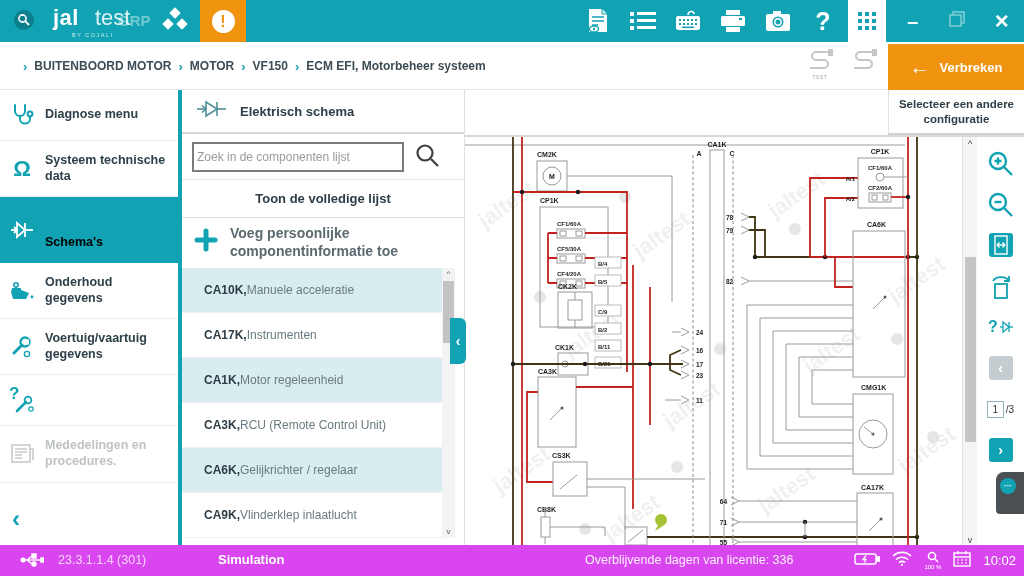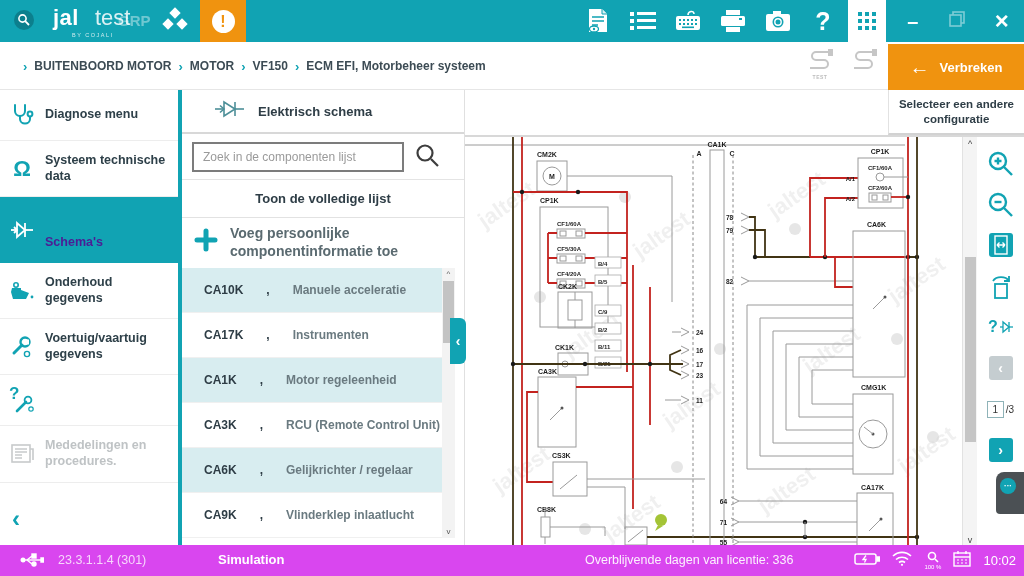--- a/index.html
+++ b/index.html
@@ -35,44 +35,44 @@
   .disconnect { position:absolute; left:888px; top:44px; width:136px; height:46px; background:#f0930f; display:flex; align-items:center; justify-content:center; gap:10px; cursor:pointer; }
   .disc-arrow { color:#fff; font-size:20px; font-weight:bold; }
   .disc-label { color:#fff; font-size:13px; font-weight:bold; }
   .selconfig { position:absolute; left:888px; top:90px; width:136px; height:45px; background:#fff; border-left:1px solid #e2e2e2; border-bottom:2px solid #d2d2d2; font-size:11.5px; font-weight:bold; color:#2e3d46; text-align:center; padding:7px 6px 0 6px; line-height:1.3; }
 
   
   .sidebar { position:absolute; left:0; top:90px; width:178px; height:455px; background:#fff; }
   .side-item { display:flex; align-items:center; gap:9px; padding:12px 6px 12px 8px; border-bottom:1px solid #ededed; color:#11a3b3; cursor:pointer; }
   .side-item .lbl { font-size:12.5px; font-weight:bold; color:#2e4049; line-height:1.25; }
   .side-item.active { background:#11a3b3; color:#fff; border-bottom:none; }
-  .side-item.active .lbl { color:#4c1d95;margin-top:26px; }
+  .side-item.active .lbl { color:#000000;margin-top:26px; }
   .side-item.disabled { color:#c3c7c9; }
   .side-item.disabled .lbl { color:#bfc3c5; }
   .side-ic { width:28px; min-width:28px; height:26px; display:flex; align-items:center; justify-content:center; }
   .omega { font-size:22px; font-weight:bold; }
   .qmark-combo { position:relative; width:26px; height:26px; }
   .qmark-combo .q { position:absolute; left:0; top:-3px; font-size:17px; font-weight:bold; }
   .side-collapse { position:absolute; left:12px; top:415px; color:#11a3b3; font-size:24px; font-weight:bold; cursor:pointer; }
 
   
   .panel { position:absolute; left:178px; top:90px; width:287px; height:455px; background:#fff; border-left:4px solid #11a3b3; border-right:1px solid #e0e0e0; }
-  .panel-head { height:44px; border-bottom:2px solid #d8d8d8; display:flex; align-items:center; gap:12px; padding-left:32px; }
+  .panel-head { height:44px; border-bottom:2px solid #d8d8d8; display:flex; align-items:center; gap:12px; padding-left:14px; }
   .panel-title { font-size:13px; font-weight:bold; color:#2e3d46; }
   .search-row { height:46px; display:flex; align-items:center; padding-left:10px; gap:10px; border-bottom:1px solid #e4e4e4; }
-  .search-input { width:212px; height:30px; border:2px solid #7c7c7c; font-size:12px; padding:0 9px; color:#444; font-family:"Liberation Sans",sans-serif; }
+  .search-input { width:212px; height:30px; border:2px solid #7c7c7c; font-size:12px; padding:0 3px; color:#444; font-family:"Liberation Sans",sans-serif; }
   .search-input::placeholder { color:#9a9a9a; }
   .fulllist { height:38px; display:flex; align-items:center; justify-content:center; font-size:13px; font-weight:bold; color:#2e3d46; border-bottom:1px solid #e2e2e2; cursor:pointer; }
   .addrow { min-height:48px; display:flex; align-items:center; gap:12px; padding:6px 24px 6px 12px; cursor:pointer; }
   .addrow .txt { font-size:14px; color:#5a6a70; line-height:1.3;font-weight:bold; }
   .complist { position:absolute; left:0; top:178px; width:265px; }
-  .crow { height:45px; display:flex; align-items:center; padding-left:22px; font-size:12px; border-bottom:1px solid #f0f0f0; cursor:pointer;gap:23px; }
+  .crow { height:45px; display:flex; align-items:center; padding-left:22px; font-size:12px; border-bottom:1px solid #f0f0f0; cursor:pointer; }
   .crow.alt { background:#d8edf0; }
   .crow .code { font-weight:bold; color:#2e3d46; }
-  .crow .cname { color:#6a7a80;font-weight:bold; }
+  .crow .cname { color:#6a7a80; }
   .list-scroll { position:absolute; right:9px; top:178px; width:13px; height:270px; background:#f3f3f3; }
   .list-scroll .arr { display:block; text-align:center; font-size:8px; color:#555; height:12px; line-height:12px; }
   .list-scroll .arr.down { position:absolute; bottom:0; width:100%; }
   .list-thumb { position:absolute; left:1px; top:13px; width:11px; height:62px; background:#c3c3c3; }
   .collapse-tab { position:absolute; left:450px; top:318px; width:16px; height:46px; background:#11a3b3; border-radius:0 6px 6px 0; color:#fff; font-size:14px; font-weight:bold; display:flex; align-items:center; justify-content:center; z-index:6; cursor:pointer; }
 
   
   .workarea { position:absolute; left:465px; top:135px; width:559px; height:410px; border-top:2px solid #d8d8d8; background:#fff; }
   .diagram { position:absolute; left:0; top:0; width:497px; height:410px; overflow:hidden; background:#fff; }
   .wm { position:absolute; font-size:22px; font-weight:bold; color:rgba(40,40,40,.07); transform:rotate(-35deg); white-space:nowrap; }

